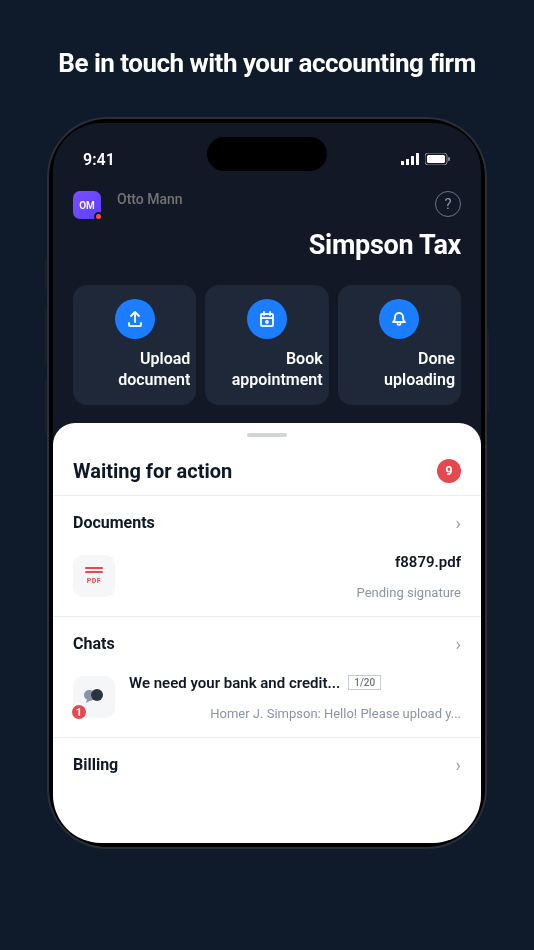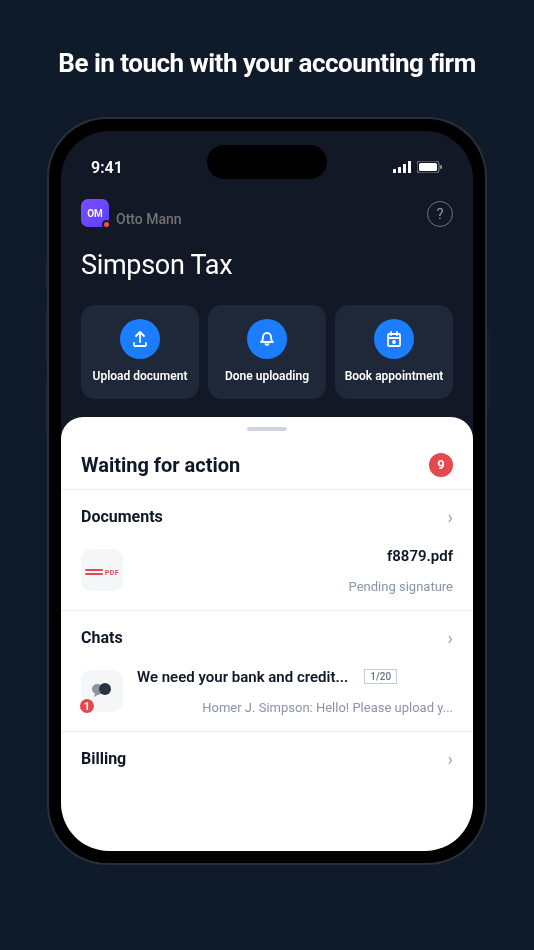--- a/index.html
+++ b/index.html
@@ -1,70 +1,70 @@
 <!DOCTYPE html>
 <html><head>
   <meta charset="utf-8">
   <style>
     * { margin: 0; padding: 0; box-sizing: border-box; font-family: -apple-system, BlinkMacSystemFont, 'Segoe UI', Roboto, sans-serif; }
     body { background: #0f1a2b; width: 534px; height: 950px; overflow: hidden; }
     
     .headline { color: #fff; font-size: 26px; font-weight: 700; text-align: center; padding: 48px 30px 40px; line-height: 1.2; letter-spacing: -0.5px; }
     
     .phone-wrapper { position: relative; margin: 0 auto; width: 436px; }
-    .phone-frame { position: relative; background: #000; border-radius: 58px; padding: 12px; box-shadow: 0 0 0 2px #2a2f38; }
+    .phone-frame { position: relative; background: #000; border-radius: 58px; padding: 4px; box-shadow: 0 0 0 2px #2a2f38; }
     .side-button-left-1 { position: absolute; left: -4px; top: 140px; width: 4px; height: 30px; background: #1a1f28; border-radius: 2px 0 0 2px; }
     .side-button-left-2 { position: absolute; left: -4px; top: 190px; width: 4px; height: 55px; background: #1a1f28; border-radius: 2px 0 0 2px; }
     .side-button-left-3 { position: absolute; left: -4px; top: 260px; width: 4px; height: 55px; background: #1a1f28; border-radius: 2px 0 0 2px; }
     .side-button-right { position: absolute; right: -4px; top: 210px; width: 4px; height: 85px; background: #1a1f28; border-radius: 0 2px 2px 0; }
     
     .screen { background: #121826; border-radius: 48px; overflow: hidden; height: 720px; position: relative; }
     
     .dynamic-island { position: absolute; top: 14px; left: 50%; transform: translateX(-50%); width: 120px; height: 34px; background: #000; border-radius: 20px; z-index: 10; }
     
     .status-bar { display: flex; justify-content: space-between; align-items: center; padding: 18px 30px 0; height: 54px; color: #fff; }
     .status-time { font-size: 16px; font-weight: 600; }
     .status-right { display: flex; align-items: center; gap: 6px; }
     
     .header { padding: 14px 20px 10px; }
-    .user-row { display: flex; align-items: flex-end; gap: 7px; }
+    .user-row { display: flex; align-items: flex-start; gap: 16px; }
     .avatar { width: 28px; height: 28px; border-radius: 7px; background: linear-gradient(135deg, #7b4fff, #5a3fff); display: flex; align-items: center; justify-content: center; color: #fff; font-size: 10px; font-weight: 600; position: relative; }
     .avatar-dot { position: absolute; bottom: -2px; right: -2px; width: 9px; height: 9px; background: #ff4d4d; border-radius: 50%; border: 2px solid #121826; }
     .user-name { color: #737373; font-size: 14px; font-weight: 500; flex: 1; }
     .help-btn { width: 26px; height: 26px; border-radius: 50%; border: 1.5px solid #6a7485; display: flex; align-items: center; justify-content: center; color: #8a94a6; font-size: 15px; }
-    .app-title { color: #fff; font-size: 27px; font-weight: 400; margin-top: 22px; letter-spacing: -0.3px; }
+    .app-title { color: #fff; font-size: 27px; font-weight: 700; margin-top: 10px; letter-spacing: -0.3px; text-align: right; }
     
     .action-row { display: flex; gap: 9px; padding: 14px 20px 18px; }
     .action-card { flex: 1; background: #1e2838; border-radius: 14px; padding: 14px 6px 14px; display: flex; flex-direction: column; align-items: center; gap: 10px; }
     .action-icon { width: 40px; height: 40px; border-radius: 50%; background: #1b7dff; display: flex; align-items: center; justify-content: center; }
-    .action-label { color: #fff; font-size: 12px; font-weight: 600; text-align: right; line-height: 1.3; }
+    .action-label { color: #fff; font-size: 16px; font-weight: 600; text-align: right; line-height: 1.3; }
     
     .content-sheet { background: #fff; border-radius: 22px 22px 0 0; min-height: 480px; padding: 10px 0 0; }
     .sheet-handle { width: 40px; height: 4px; background: #d0d5dd; border-radius: 3px; margin: 0 auto 18px; }
     
     .section-header { display: flex; justify-content: space-between; align-items: flex-start; padding: 4px 20px 12px; }
     .section-title-main { font-size: 20px; font-weight: 700; color: #0f1826; }
     .badge-count { width: 24px; height: 24px; background: #e5484d; border-radius: 50%; color: #fff; font-size: 13px; font-weight: 700; display: flex; align-items: center; justify-content: center; }
     
     .divider { height: 1px; background: #e9edf2; margin: 0 0; }
     
     .subsection-row { display: flex; justify-content: space-between; align-items: center; padding: 16px 20px 12px; }
     .subsection-title { font-size: 16px; font-weight: 700; color: #0f1826; }
     .chevron { color: #9aa4b4; font-size: 18px; }
     
     .item-row { display: flex; align-items: center; gap: 14px; padding: 8px 20px 16px; }
-    .file-icon { width: 42px; height: 42px; background: #f5f6f8; border-radius: 10px; display: flex; align-items: center; justify-content: center; gap: 2px; position: relative; }
+    .file-icon { width: 42px; height: 42px; background: #f5f6f8; border-radius: 10px; display: flex; flex-direction: column; align-items: center; justify-content: center; gap: 2px; position: relative; }
     .pdf-lines { width: 18px; height: 2px; background: #e5484d; border-radius: 1px; box-shadow: 0 4px 0 #e5484d; }
     .pdf-text { font-size: 7px; font-weight: 700; color: #e5484d; margin-top: 6px; letter-spacing: 0.5px; }
     
     .chat-icon { width: 42px; height: 42px; background: #f5f6f8; border-radius: 10px; display: flex; align-items: center; justify-content: center; position: relative; }
     .chat-badge { position: absolute; bottom: -3px; left: -3px; width: 18px; height: 18px; background: #e5484d; border-radius: 50%; color: #fff; font-size: 11px; font-weight: 700; display: flex; align-items: center; justify-content: center; border: 2px solid #fff; }
     
     .item-content { flex: 1; min-width: 0; text-align: right; }
-    .item-title-row { display: flex; align-items: center; gap: 16px; }
+    .item-title-row { display: flex; align-items: center; gap: 8px; }
     .item-title { font-size: 15px; font-weight: 600; color: #0f1826; white-space: nowrap; overflow: hidden; text-overflow: ellipsis; }
     .item-tag { font-size: 10px; padding: 1px 5px; border: 1px solid #c5cbd4; border-radius: 0; color: #6a7485; font-weight: 500; flex-shrink: 0; }
     .item-subtitle { font-size: 13px; color: #8a94a6; margin-top: 14px; white-space: nowrap; overflow: hidden; text-overflow: ellipsis; }
   </style>
 </head>
 <body>
 
 <div class="headline">Be in touch with your accounting firm</div>
 
 <div class="phone-wrapper">
@@ -113,35 +113,35 @@
                 <path d="M9 12V3"></path>
                 <path d="M5 6l4-4 4 4"></path>
                 <path d="M3 13v2a1 1 0 001 1h10a1 1 0 001-1v-2"></path>
               </svg>
           </div>
           <div class="action-label">Upload document</div>
         </div>
         <div class="action-card">
           <div class="action-icon">
             <svg width="18" height="18" viewBox="0 0 18 18" fill="none" stroke="#fff" stroke-width="1.8" stroke-linecap="round" stroke-linejoin="round">
-                <path d="M13 7c0-2.2-1.8-4-4-4S5 4.8 5 7c0 4-2 5-2 5h12s-2-1-2-5z"></path>
-                <path d="M10.5 14a1.7 1.7 0 01-3 0"></path>
-              </svg>
-          </div>
-          <div class="action-label">Done uploading</div>
+                <rect x="3" y="4" width="12" height="12" rx="1"></rect>
+                <path d="M6 2v3M12 2v3M3 8h12"></path>
+                <circle cx="9" cy="12" r="1" fill="#fff"></circle>
+              </svg>
+          </div>
+          <div class="action-label">Book appointment</div>
         </div>
         <div class="action-card">
           <div class="action-icon">
             <svg width="18" height="18" viewBox="0 0 18 18" fill="none" stroke="#fff" stroke-width="1.8" stroke-linecap="round" stroke-linejoin="round">
-                <rect x="3" y="4" width="12" height="12" rx="1"></rect>
-                <path d="M6 2v3M12 2v3M3 8h12"></path>
-                <circle cx="9" cy="12" r="1" fill="#fff"></circle>
-              </svg>
-          </div>
-          <div class="action-label">Book appointment</div>
+                <path d="M13 7c0-2.2-1.8-4-4-4S5 4.8 5 7c0 4-2 5-2 5h12s-2-1-2-5z"></path>
+                <path d="M10.5 14a1.7 1.7 0 01-3 0"></path>
+              </svg>
+          </div>
+          <div class="action-label">Done uploading</div>
         </div>
       </div>
 
       <div class="content-sheet">
         <div class="sheet-handle"></div>
 
         <div class="section-header">
           <div class="section-title-main">Waiting for action</div>
           <div class="badge-count">9</div>
         </div>

